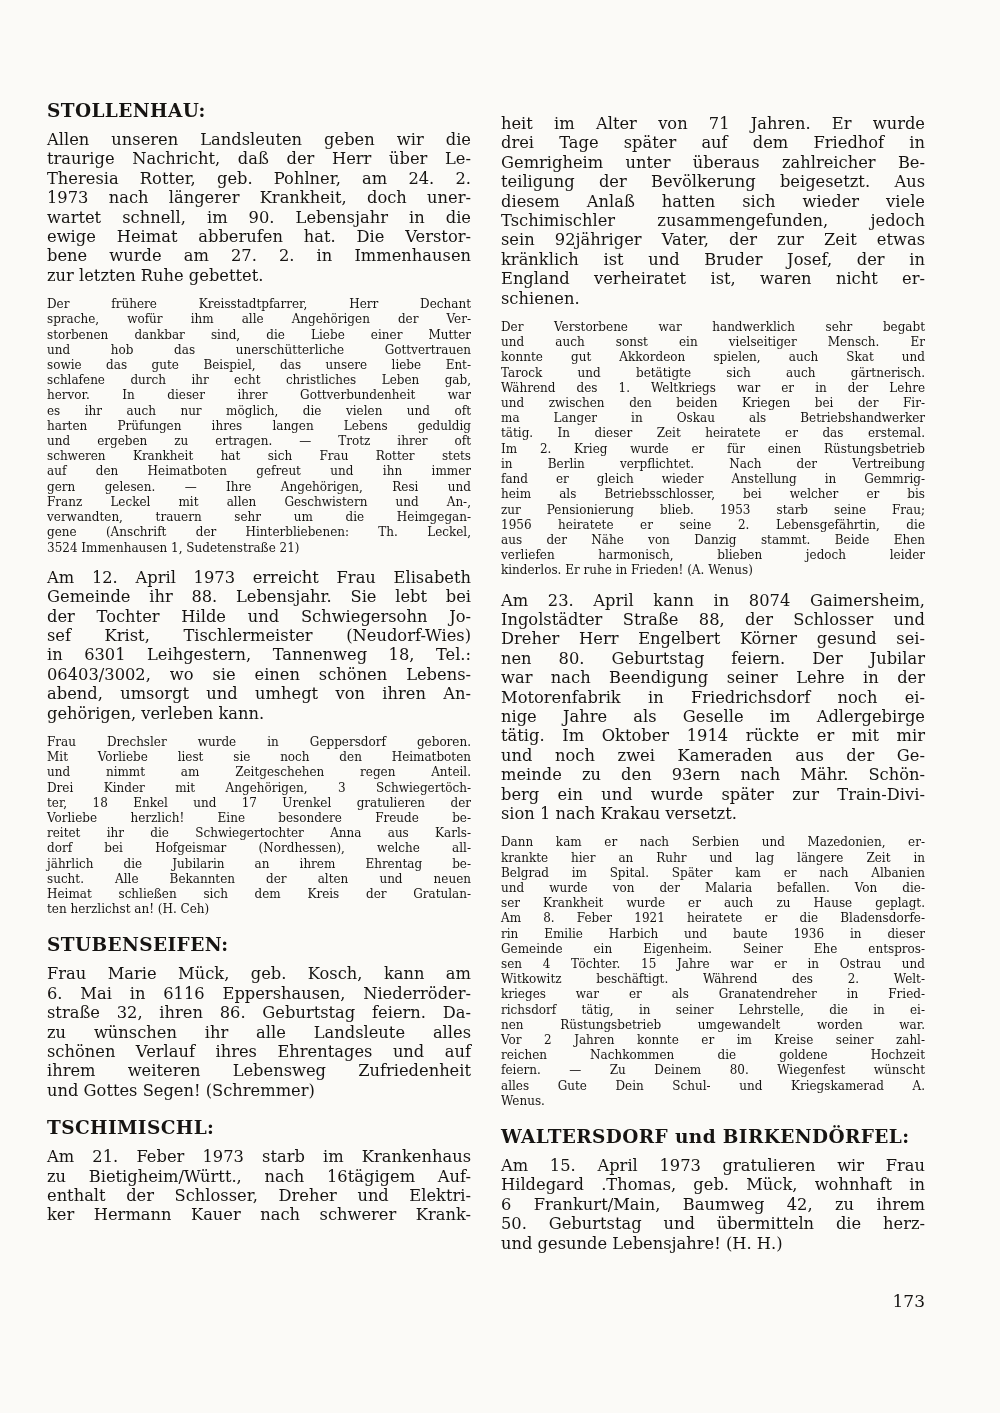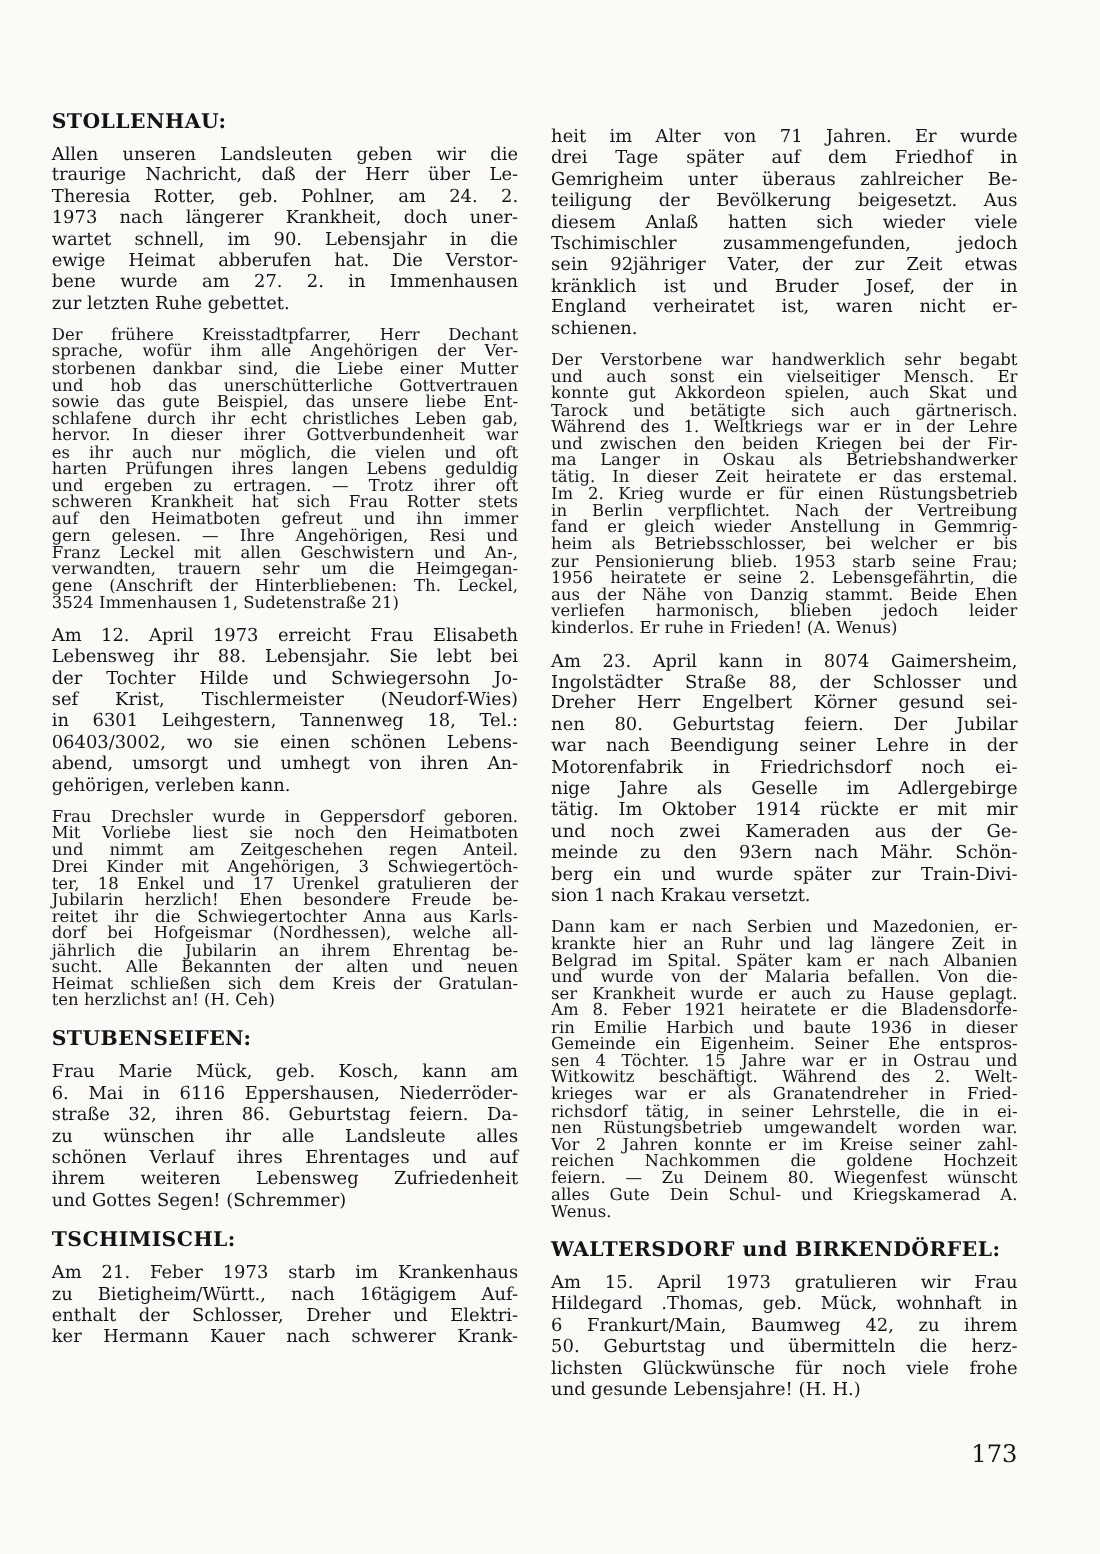--- a/index.html
+++ b/index.html
@@ -42,38 +42,38 @@
     margin-top: 0;
   }
   .para {
     margin: 0 0 12px 0;
   }
   .para.large {
     font-size: 16.3px;
     line-height: 19.4px;
   }
   .para.small {
-    font-size: 15px;
+    font-size: 12px;
     line-height: 15.2px;
     font-stretch: normal;
   }
   .line {
     text-align: justify;
     text-align-last: justify;
     white-space: normal;
   }
   .line.last {
     text-align-last: left;
   }
   .line .b {
     font-weight: normal;
   }
   .page-number {
     text-align: right;
-    font-size: 22px;
+    font-size: 17px;
     margin-top: 26px;
   }
 </style>
 </head>
 <body>
 
 <div class="page">
   <div class="columns">
     <div class="column" id="col-left">
         <div class="heading">STOLLENHAU:</div>
@@ -101,35 +101,35 @@
           <div class="line">schweren Krankheit hat sich Frau Rotter stets</div>
           <div class="line">auf den Heimatboten gefreut und ihn immer</div>
           <div class="line">gern gelesen. — Ihre Angehörigen, Resi und</div>
           <div class="line">Franz Leckel mit allen Geschwistern und An-,</div>
           <div class="line">verwandten, trauern sehr um die Heimgegan-</div>
           <div class="line">gene (Anschrift der Hinterbliebenen: Th. Leckel,</div>
           <div class="line last">3524 Immenhausen 1, Sudetenstraße 21)</div>
         </div>
         <div class="para large">
           <div class="line"><span>Am 12. April 1973 erreicht Frau </span><span class="b">Elisabeth</span></div>
-          <div class="line"><span class="b">Lebensweg</span><span> ihr 88. Lebensjahr. Sie lebt bei</span></div>
+          <div class="line"><span class="b">Gemeinde</span><span> ihr 88. Lebensjahr. Sie lebt bei</span></div>
           <div class="line">der Tochter Hilde und Schwiegersohn Jo-</div>
           <div class="line">sef Krist, Tischlermeister (Neudorf-Wies)</div>
           <div class="line">in 6301 Leihgestern, Tannenweg 18, Tel.:</div>
           <div class="line">06403/3002, wo sie einen schönen Lebens-</div>
           <div class="line">abend, umsorgt und umhegt von ihren An-</div>
           <div class="line last">gehörigen, verleben kann.</div>
         </div>
         <div class="para small">
           <div class="line">Frau Drechsler wurde in Geppersdorf geboren.</div>
           <div class="line">Mit Vorliebe liest sie noch den Heimatboten</div>
           <div class="line">und nimmt am Zeitgeschehen regen Anteil.</div>
           <div class="line">Drei Kinder mit Angehörigen, 3 Schwiegertöch-</div>
           <div class="line">ter, 18 Enkel und 17 Urenkel gratulieren der</div>
-          <div class="line">Jubilarin herzlich! Ehen besondere Freude be-</div>
+          <div class="line">Vorliebe herzlich! Eine besondere Freude be-</div>
           <div class="line">reitet ihr die Schwiegertochter Anna aus Karls-</div>
           <div class="line">dorf bei Hofgeismar (Nordhessen), welche all-</div>
           <div class="line">jährlich die Jubilarin an ihrem Ehrentag be-</div>
           <div class="line">sucht. Alle Bekannten der alten und neuen</div>
           <div class="line">Heimat schließen sich dem Kreis der Gratulan-</div>
           <div class="line last">ten herzlichst an! (H. Ceh)</div>
         </div>
         <div class="heading">STUBENSEIFEN:</div>
         <div class="para large">
           <div class="line"><span>Frau </span><span class="b">Marie Mück,</span><span> geb. Kosch, kann am</span></div>
@@ -213,19 +213,18 @@
           <div class="line">feiern. — Zu Deinem 80. Wiegenfest wünscht</div>
           <div class="line">alles Gute Dein Schul- und Kriegskamerad A.</div>
           <div class="line last">Wenus.</div>
         </div>
         <div class="heading">WALTERSDORF und BIRKENDÖRFEL:</div>
         <div class="para large">
           <div class="line">Am 15. April 1973 gratulieren wir Frau</div>
           <div class="line"><span class="b">Hildegard .Thomas,</span><span> geb. Mück, wohnhaft in</span></div>
           <div class="line">6 Frankurt/Main, Baumweg 42, zu ihrem</div>
           <div class="line">50. Geburtstag und übermitteln die herz-</div>
-          <div class="line">lichsten Glückwünsche für noch viele frohe</div>
           <div class="line last">und gesunde Lebensjahre! (H. H.)</div>
         </div>
       </div>
   </div>
   <div class="page-number">173</div>
 </div>
 
 </body></html>

